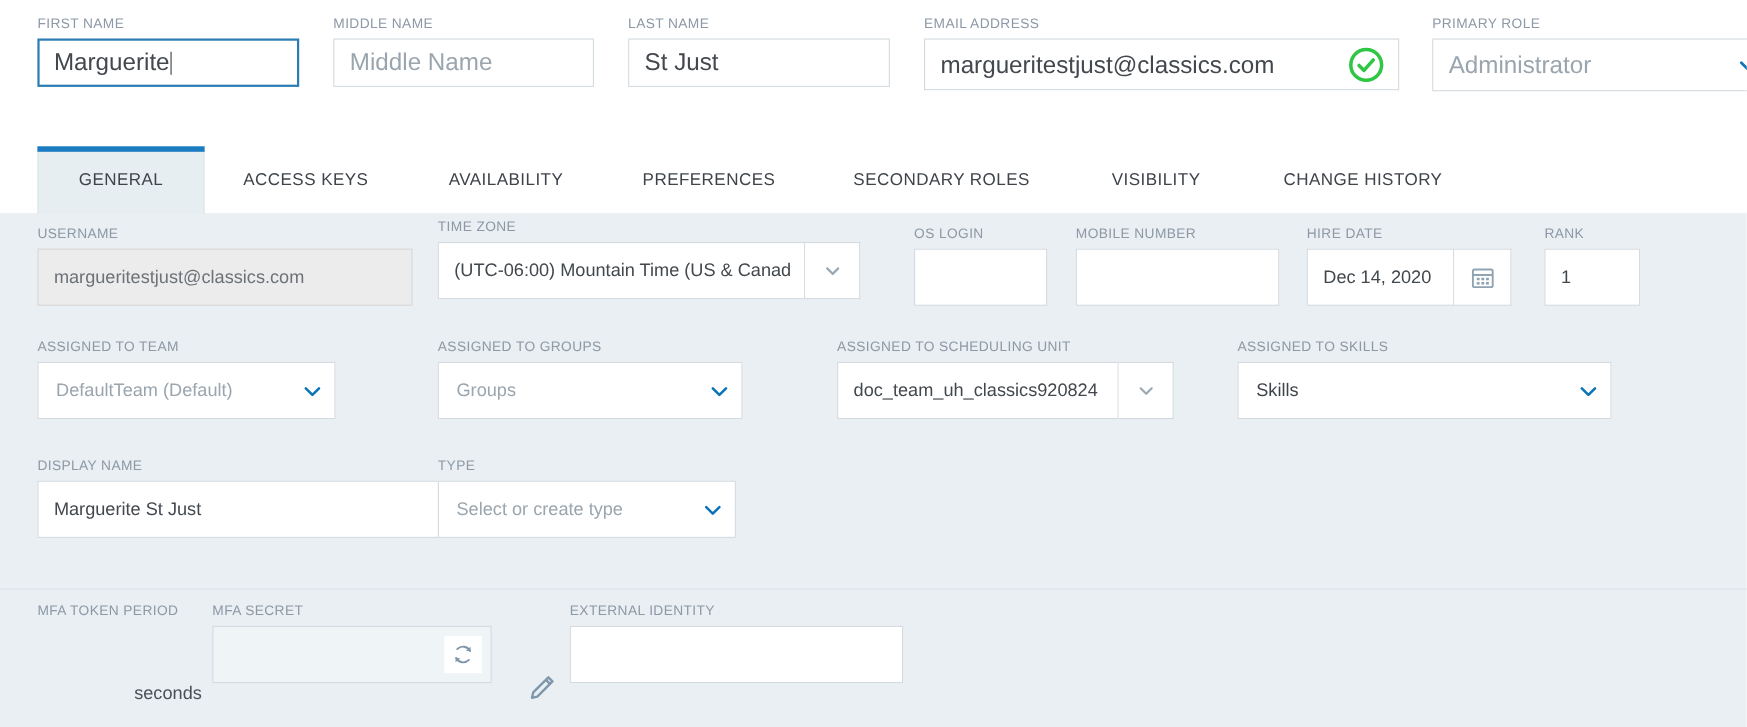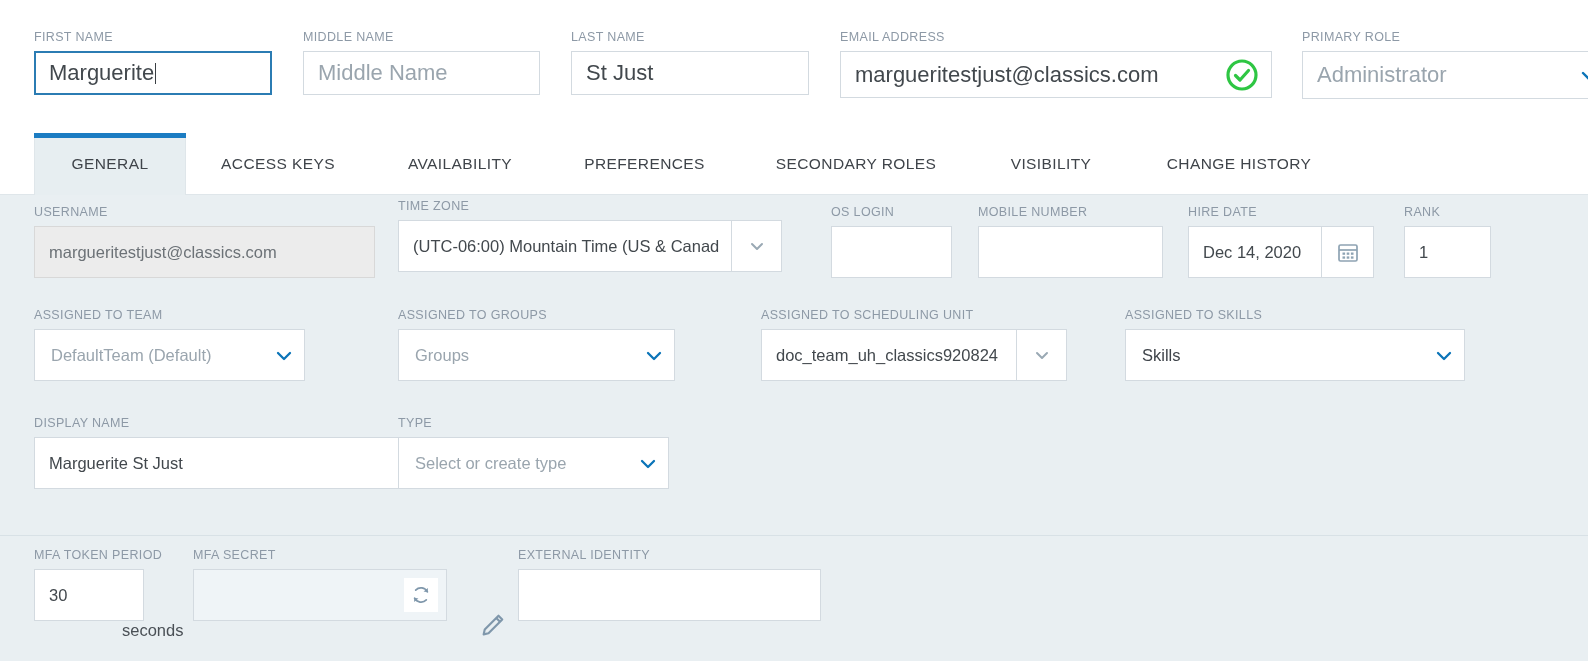--- a/index.html
+++ b/index.html
@@ -7,21 +7,21 @@
     margin: 0; padding: 0;
     width: 1588px; height: 661px;
     background: #ffffff;
     font-family: "Liberation Sans", sans-serif;
     overflow: hidden;
   }
   .page { position: relative; width: 1588px; height: 661px; background: #ffffff; }
 
   
   .top-strip {
-    position: absolute; left: 0; top: 16px; width: 1588px; height: 133px;
+    position: absolute; left: 0; top: 0; width: 1588px; height: 133px;
     background: #ffffff;
   }
   .fld { position: absolute; }
   .lbl {
     font-size: 12.5px; letter-spacing: .35px; color: #8d99a6;
     font-weight: 400; text-transform: uppercase; white-space: nowrap;
     margin-bottom: 7px; display: block;
   }
   .inp {
     height: 44px; border: 1px solid #d3dae0; background: #ffffff;
@@ -304,25 +304,22 @@
           <svg width="20" height="20" viewBox="0 0 20 20">
               <path d="M4 7 L10 13 L16 7" fill="none" stroke="#0b74b8" stroke-width="2.3" stroke-linecap="round" stroke-linejoin="round"></path>
             </svg>
         </span>
       </div>
     </div>
   </div>
 
   <div class="mfa">
 
-    <div class="fld" style="left:34px; top:12px; width:110px;">
+    <div class="fld" style="left:34px; top:12px; width:83px;">
       <span class="lbl">MFA TOKEN PERIOD</span>
-      <div class="inp2">
-        <span>30</span>
-      </div>
     </div>
 
     <div style="position:absolute; left:122px; top:85px;" class="mfa-seconds">seconds</div>
 
     <div class="fld" style="left:193px; top:12px; width:254px;">
       <span class="lbl">MFA SECRET</span>
       <div class="inp2" style="background:#eff4f7; justify-content:flex-end; padding-right:8px;">
         <span class="iconbox">
           <svg width="22" height="22" viewBox="0 0 24 24">
             <path d="M19 8.5 A8 8 0 0 0 6.2 6.6" fill="none" stroke="#7f97ab" stroke-width="1.9" stroke-linecap="round"></path>

